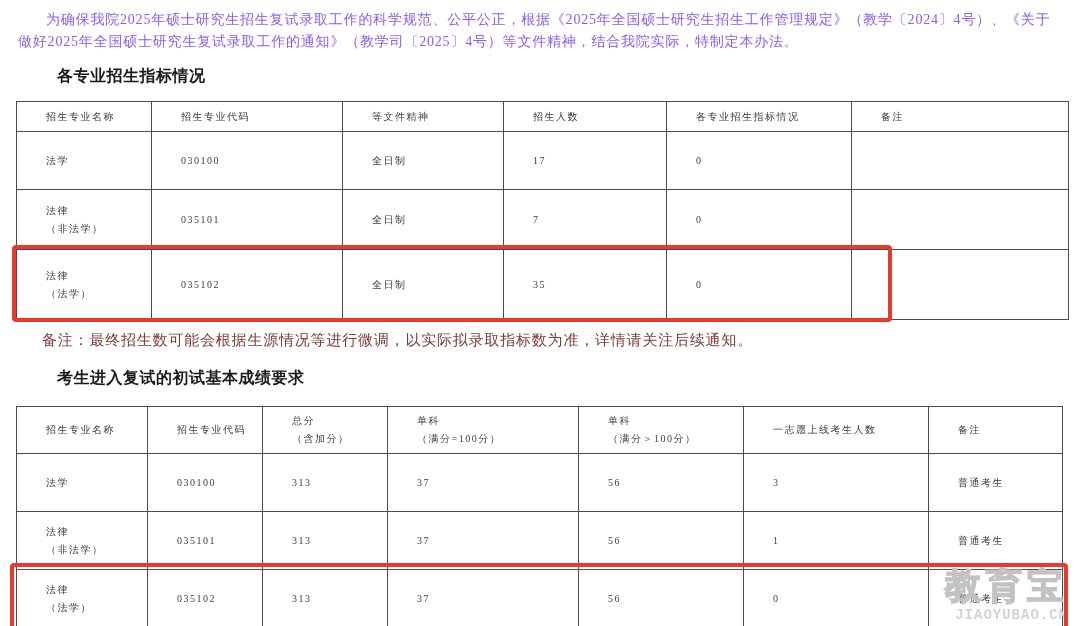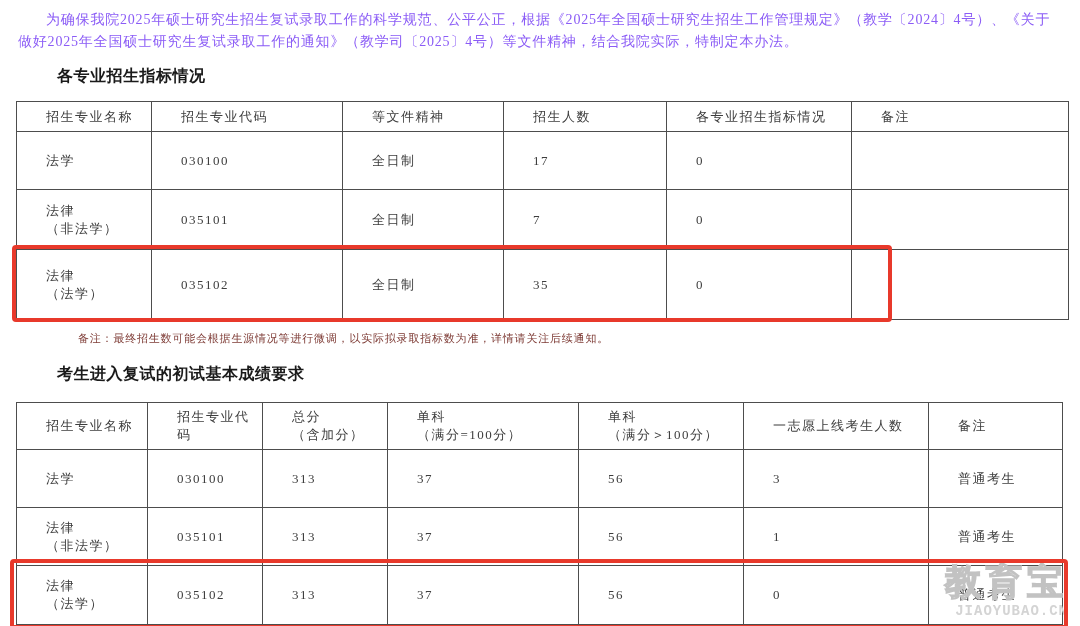--- a/index.html
+++ b/index.html
@@ -38,43 +38,43 @@
     margin-left: 16px;
   }
   .table-wrap.t1 { margin-top: 14px; }
   .table-wrap.t2 { margin-top: 17px; }
   table {
     border-collapse: collapse;
     table-layout: fixed;
   }
   td, th {
     border: 1px solid #4d4d4d;
-    font-size: 13px;
+    font-size: 10px;
     font-weight: normal;
     color: #3d3d3d;
     text-align: left;
     vertical-align: middle;
     padding-left: 29px;
     padding-right: 4px;
     letter-spacing: 1.5px;
     white-space: pre-line;
     line-height: 18px;
     overflow: hidden;
   }
   .t1 tr.hdr td { height: 30px; }
   .t1 tr.r0 td { height: 58px; }
   .t1 tr.r1 td { height: 60px; }
   .t1 tr.r2 td { height: 70px; }
   .t2 tr.hdr td { height: 47px; }
   .t2 tr.r0 td { height: 58px; }
   .t2 tr.r1 td { height: 58px; }
   .t2 tr.r2 td { height: 59px; }
   .note {
-    margin: 11px 0 0 78px;
-    font-size: 11px;
+    margin: 11px 0 0 42px;
+    font-size: 15px;
     color: #7e3b35;
     letter-spacing: 0.8px;
   }
   .highlight-box {
     position: absolute;
     border: 4px solid #e8392b;
     border-radius: 4px;
     pointer-events: none;
     z-index: 5;
   }

